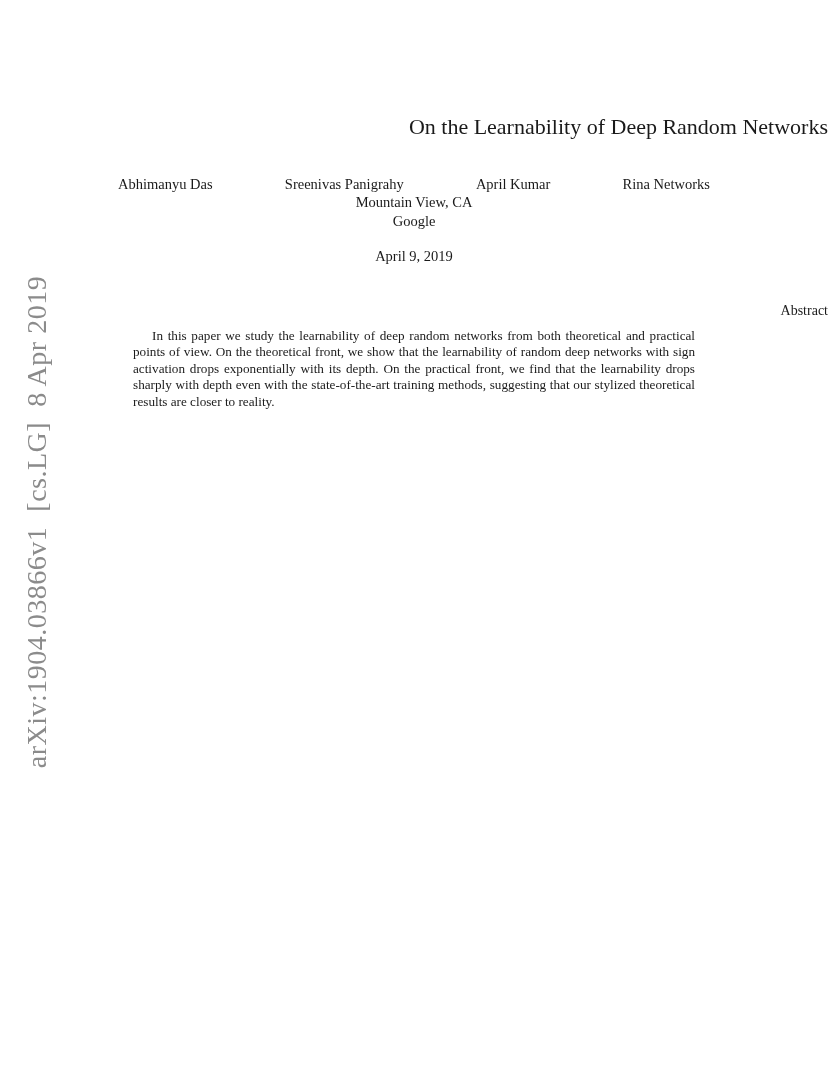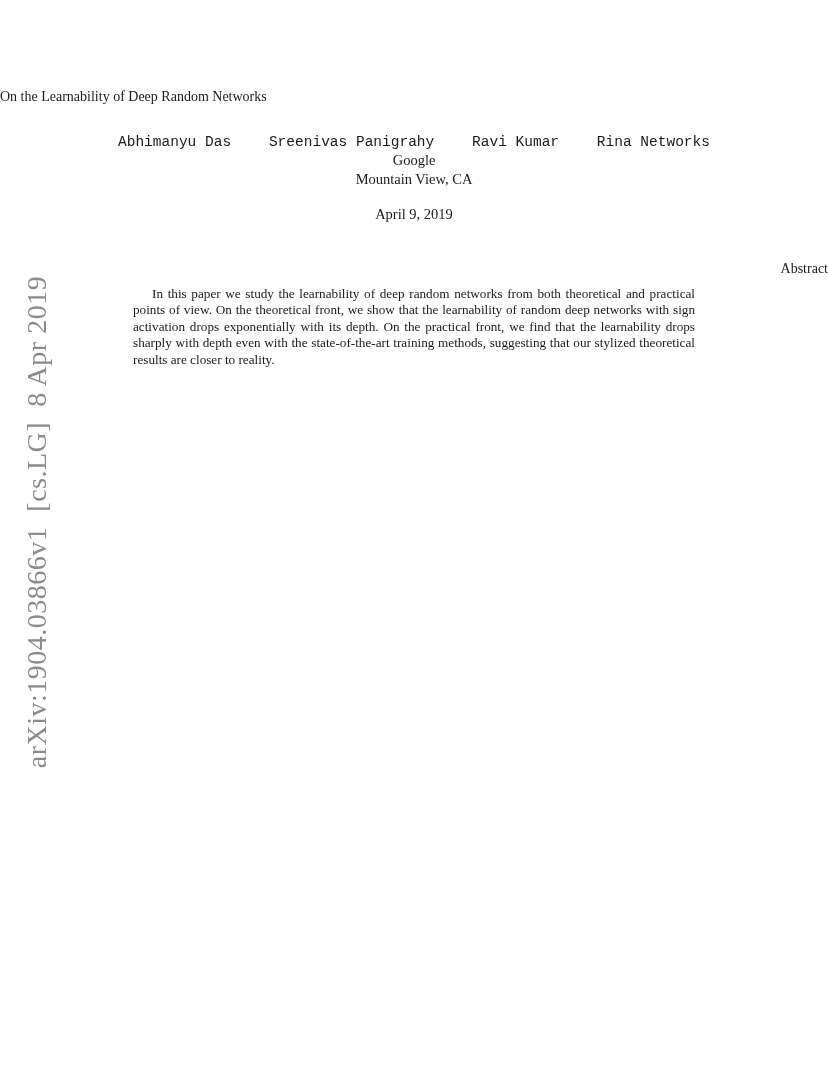--- a/index.html
+++ b/index.html
@@ -22,34 +22,33 @@
     left: 37px;
     transform: translate(-50%, -50%) rotate(-90deg);
     transform-origin: center center;
     white-space: pre;
     font-size: 28px;
     color: #8b8b8b;
     letter-spacing: 0.5px;
   }
   .paper-title {
     margin: 0;
-    padding-top: 84px;
-    text-align: left;
-    font-size: 14px;
+    padding-top: 114px;
+    text-align: right;
+    font-size: 22px;
     font-weight: normal;
     line-height: 26px;
   }
   .authors-row {
     width: 592px;
-    margin: 24px auto 0 auto;
+    margin: 36px auto 0 auto;
     display: flex;
     justify-content: space-between;
     font-size: 14.5px;
     line-height: 17px;
-    font-family: Liberation Mono, monospace;
   }
   .affil {
     text-align: center;
     font-size: 14.5px;
     line-height: 19px;
   }
   .paper-date {
     margin-top: 17px;
     text-align: center;
     font-size: 14.5px;
@@ -76,27 +75,27 @@
 
 <div class="page">
 
   <div class="watermark">arXiv:1904.03866v1  [cs.LG]  8 Apr 2019</div>
 
   <h1 class="paper-title">On the Learnability of Deep Random Networks</h1>
 
   <div class="authors-row">
     <span>Abhimanyu Das</span>
     <span>Sreenivas Panigrahy</span>
-    <span>Ravi Kumar</span>
+    <span>April Kumar</span>
     <span>Rina Networks</span>
   </div>
 
+  <div class="affil">Mountain View, CA</div>
+
   <div class="affil">Google</div>
-
-  <div class="affil">Mountain View, CA</div>
 
   <div class="paper-date">April 9, 2019</div>
 
   <div class="abstract-heading">Abstract</div>
 
   <p class="abstract-text">In this paper we study the learnability of deep random networks from both theoretical and practical points of view. On the theoretical front, we show that the learnability of random deep networks with sign activation drops exponentially with its depth. On the practical front, we find that the learnability drops sharply with depth even with the state-of-the-art training methods, suggesting that our stylized theoretical results are closer to reality.</p>
 
 </div>
 
 </body></html>

